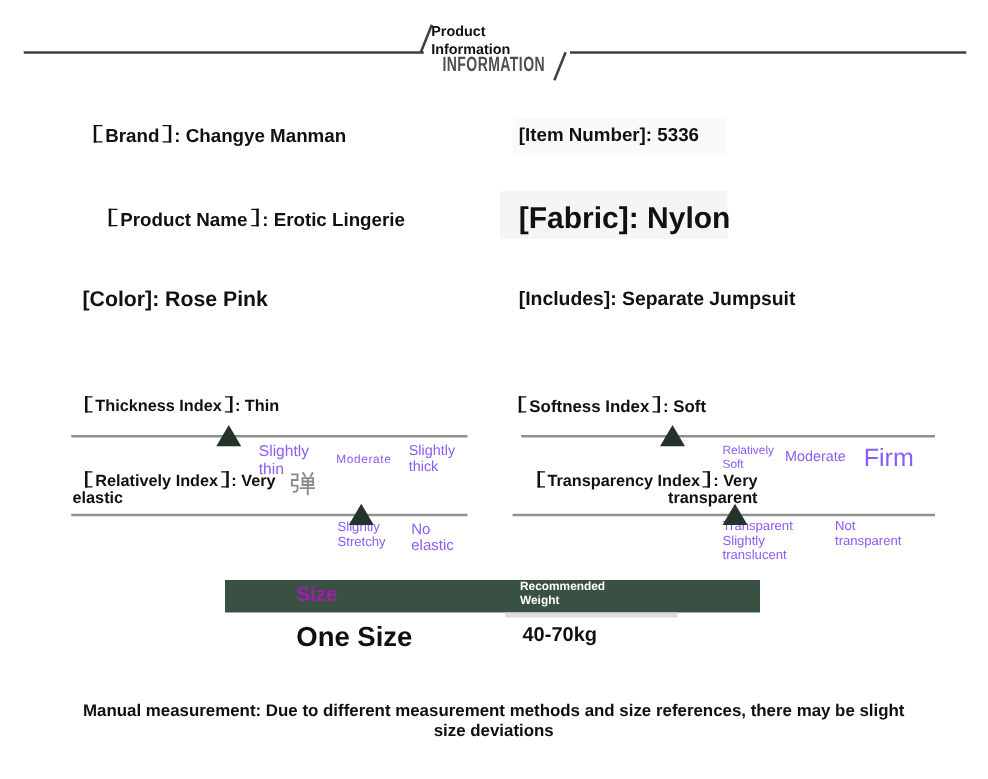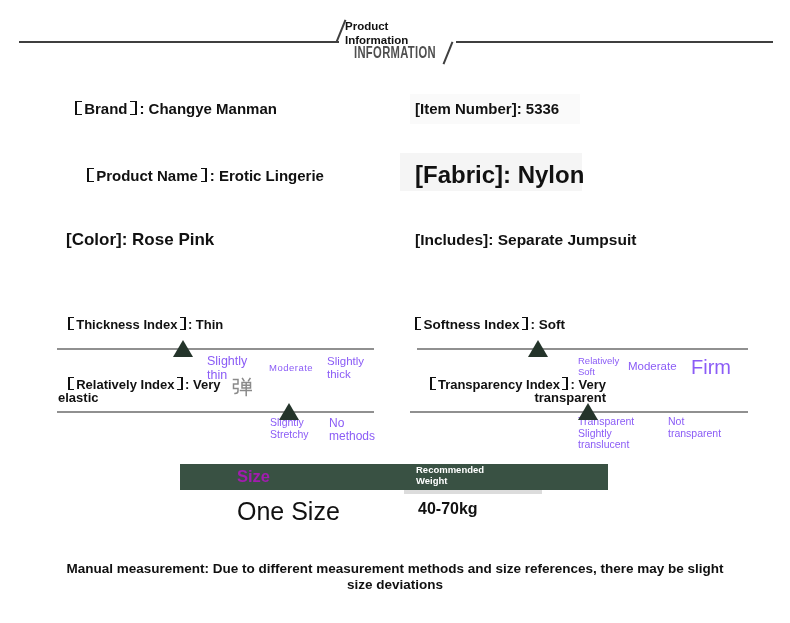--- a/index.html
+++ b/index.html
@@ -68,21 +68,21 @@
   #mk-elastic{left:279px;top:403px;}
   #mk-transp{left:578px;top:403px;}
 
   #cjk-elastic{left:231px;top:376px;}
 
   
   #size-bar{left:180px;top:464px;width:428px;height:26px;background:#395143;}
   #size-col1{left:237px;top:467px;font-size:16.5px;font-weight:bold;color:#a21caf;}
   #size-col2{left:416px;top:464px;width:92px;font-size:9.5px;line-height:11px;font-weight:bold;color:#fff;}
   #size-strip{left:404px;top:490px;width:138px;height:4px;background:#dcdcdc;}
-  #size-val1{left:237px;top:497px;font-size:25px;font-weight:normal;}
+  #size-val1{left:237px;top:497px;font-size:22px;font-weight:bold;}
   #size-val2{left:418px;top:500px;font-size:16px;font-weight:bold;}
 
   
   #footer-note{left:55px;top:561px;width:680px;text-align:center;font-weight:bold;font-size:13.5px;line-height:15.5px;color:#101010;}
 </style>
 </head>
 <body>
 
 <div id="page">
 
@@ -137,21 +137,21 @@
     <svg width="21" height="21" viewBox="0 0 21 21">
       <g stroke="#8a8a8a" stroke-width="1.5" fill="none" stroke-linecap="square">
         <path d="M2.5 3.5 H7 V8 H2.5 V12.5 H7 V15 Q7 17.5 4 17.5"></path>
         <path d="M11.5 2.5 L13 4.8 M19 2.5 L17.5 4.8"></path>
         <path d="M11 6.5 H19.5 V12 H11 Z M11 9.2 H19.5 M15.2 6.5 V12"></path>
         <path d="M9.5 14.5 H21 M15.2 12 V19.5"></path>
       </g>
     </svg>
   </div>
   <div class="scale" id="el-s1">Slightly Stretchy</div>
-  <div class="scale" id="el-s2">No methods</div>
+  <div class="scale" id="el-s2">No elastic</div>
   <div class="scale-line" id="ln-elastic"></div>
   <div class="marker" id="mk-elastic"></div>
 
   <div class="idx-label" id="lab-transp">
     <span class="lb"></span><span>Transparency Index</span><span class="rb"></span><span>: Very transparent</span>
   </div>
   <div class="scale" id="tr-s1">Transparent Slightly translucent</div>
   <div class="scale" id="tr-s2">Not transparent</div>
   <div class="scale-line" id="ln-transp"></div>
   <div class="marker" id="mk-transp"></div>

